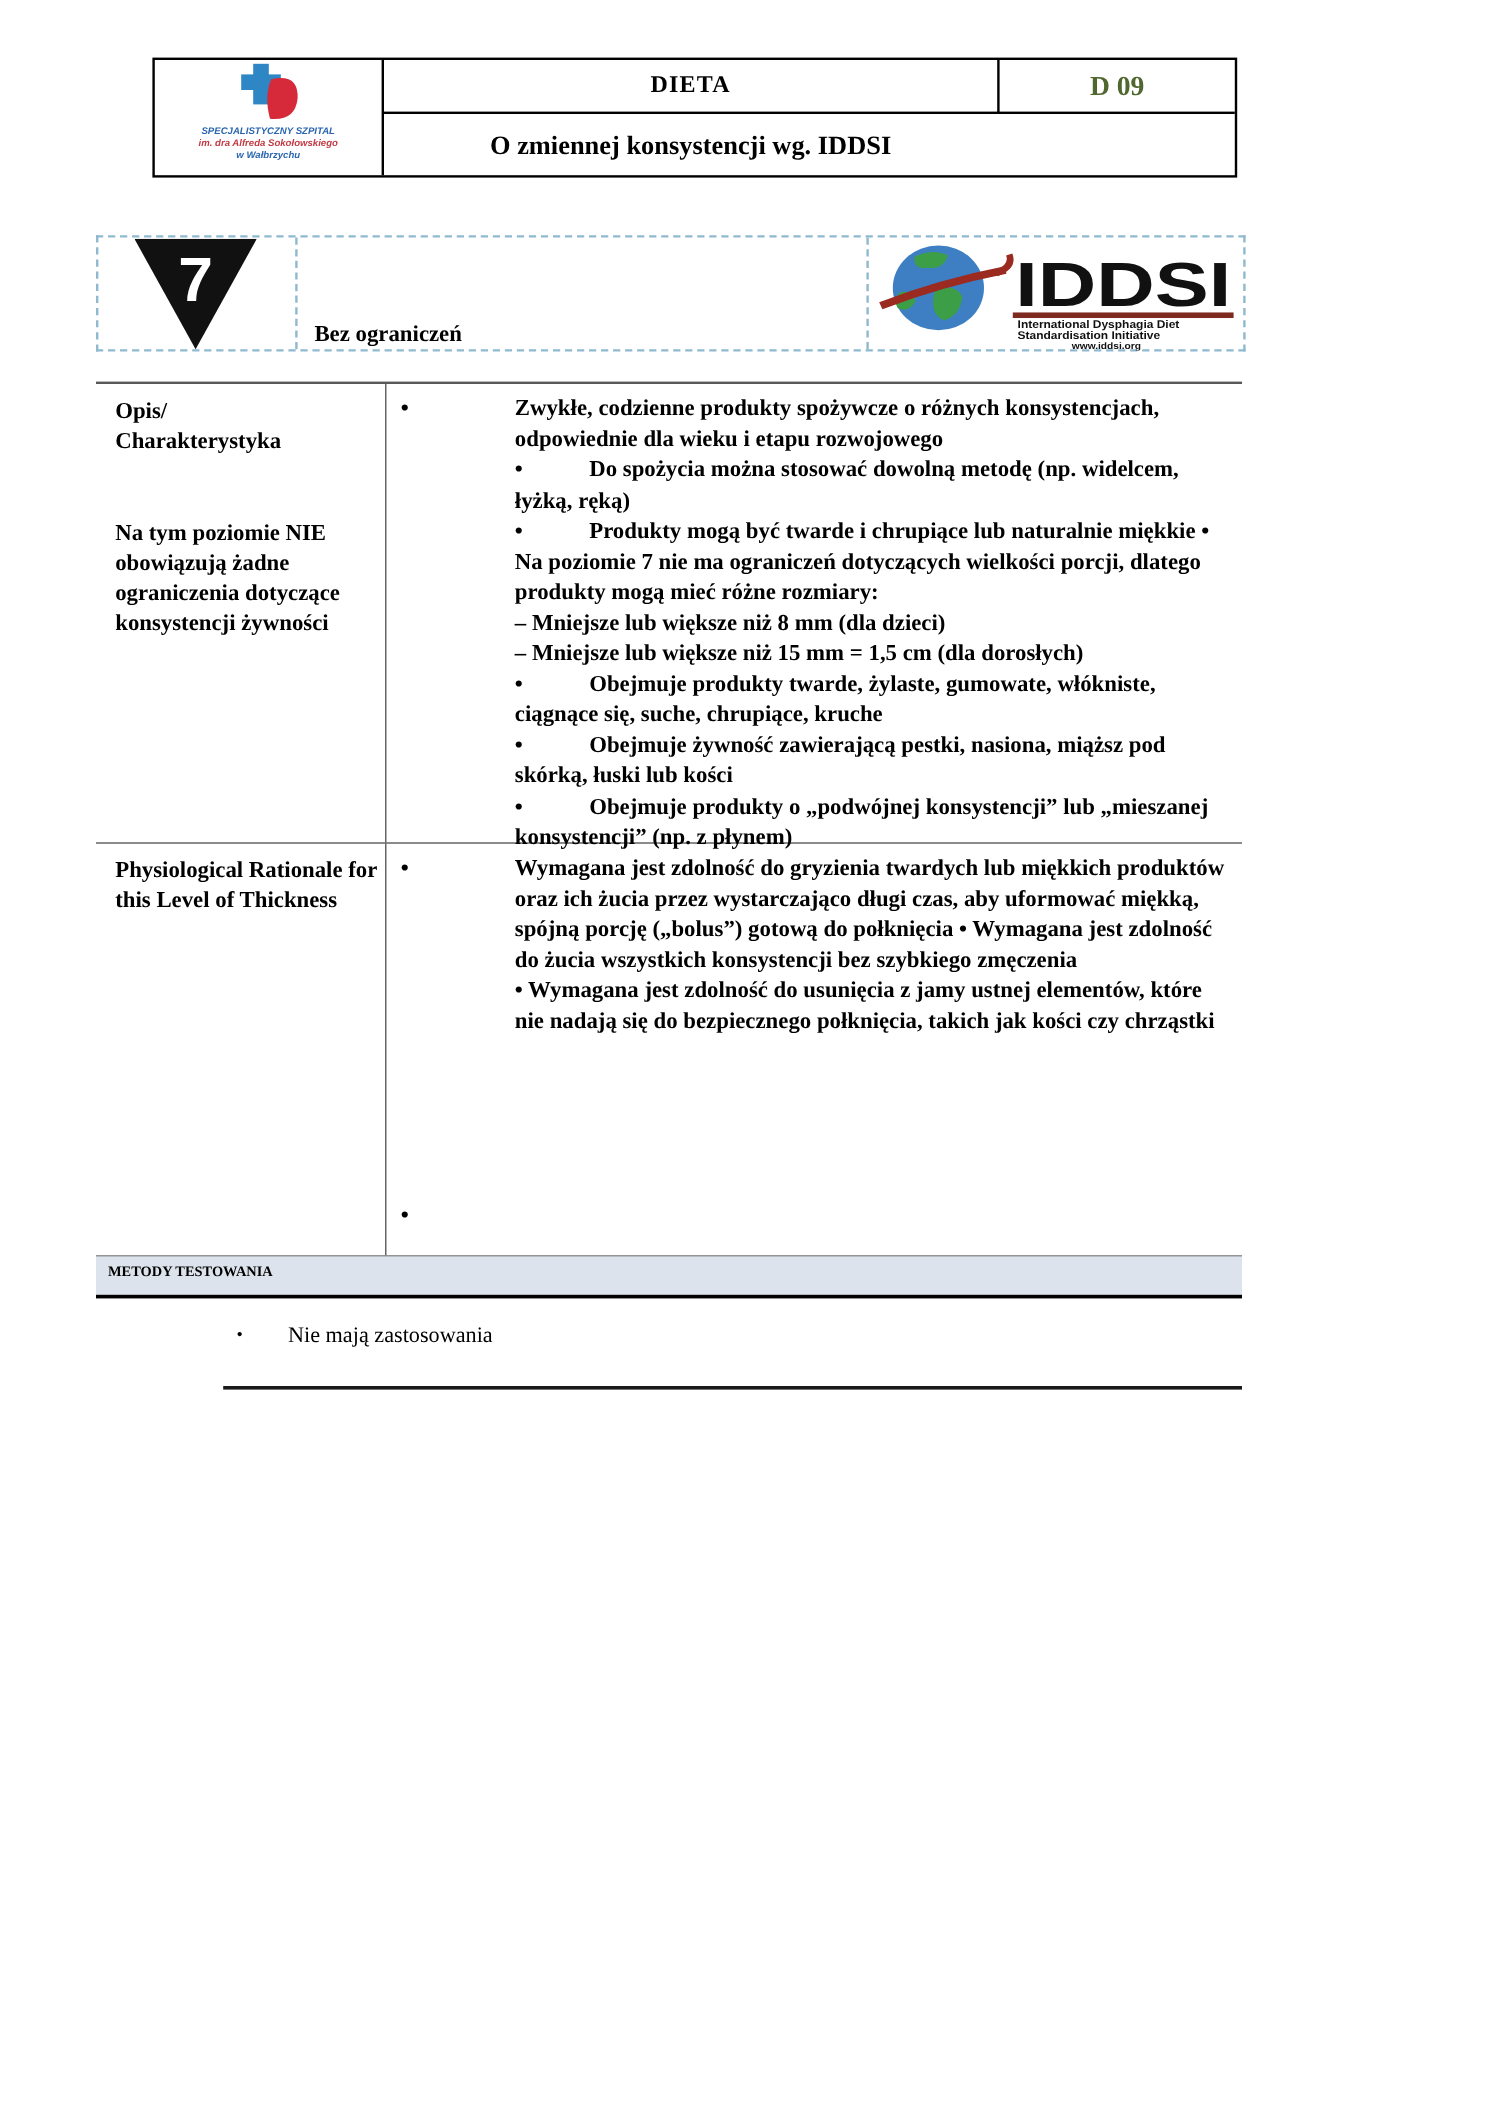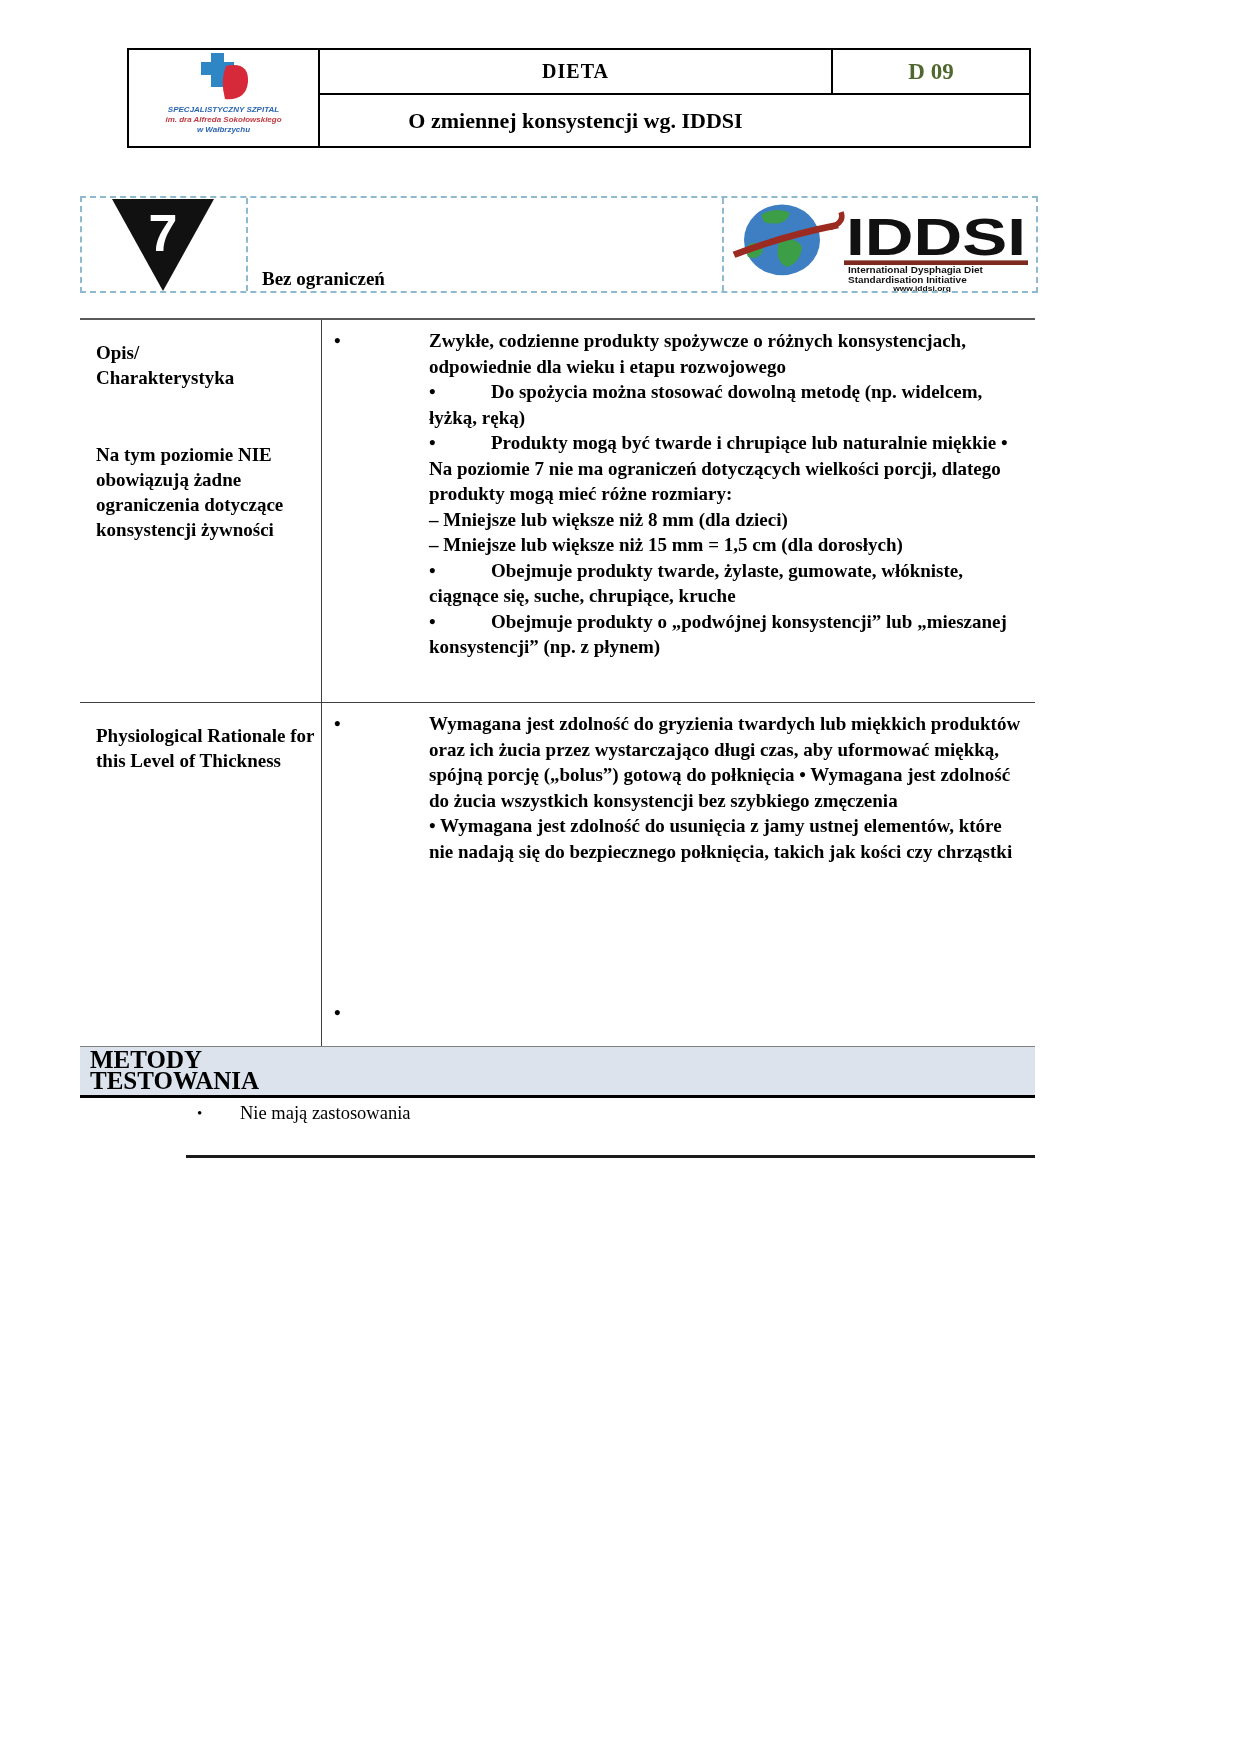--- a/index.html
+++ b/index.html
@@ -46,37 +46,37 @@
   .triangle-wrap { position:absolute; left:30px; top:1px; }
   .banner-label { position:absolute; left:14px; bottom:1px; font-weight:bold; font-size:19px; }
   .iddsi-wrap { position:absolute; left:8px; top:1px; }
 
   
   .main-table { position:absolute; left:80px; top:318px; width:955px; border-top:2px solid #595959; }
   .trow { display:flex; }
   .trow1 { height:383px; border-bottom:1px solid #3F3F3F; }
   .trow2 { height:343px; }
   .tcell-l { width:242px; border-right:1px solid #3F3F3F;
-    padding:20px 4px 0 16px; font-weight:bold; font-size:19px; line-height:25px; }
+    padding:10px 4px 0 16px; font-weight:bold; font-size:19px; line-height:25px; }
   .tcell-r { flex:1; padding:8px 8px 0 12px; position:relative;
     display:flex; align-items:flex-start;
     font-weight:bold; font-size:19px; line-height:25.5px; }
   .outer-marker { flex:0 0 95px; }
   .outer-marker2 { position:absolute; left:12px; top:297px; }
   .para-block { flex:1; max-width:605px; }
   .para { margin:0; }
   .pmark { display:inline-block; width:62px; }
   .pmark:empty { display:none; }
   .label-narrow { width:165px; }
   .label-note { margin-top:52px; width:226px; }
   .label-row2 { width:226px; }
 
-  .metody-row { height:52px; background:#DCE3EC;
+  .metody-row { height:36px; background:#DCE3EC;
     border-top:1px solid #808080; border-bottom:3px solid #000;
-    padding:2px 0 0 10px; font-weight:bold; font-size:25px; line-height:21px; }
+    padding:2px 0 0 10px; font-weight:bold; font-size:12px; line-height:21px; }
   .metody-label { width:175px; }
 
   .footer-note { position:absolute; left:197px; top:1103px; font-size:18.5px; display:flex; }
   .footer-marker { width:43px; font-size:15px; padding-top:2px; }
   .footer-line { position:absolute; left:186px; top:1155px; width:849px; height:3px; background:#1a1a1a; }
 </style>
 </head>
 <body>
 
 <div class="page">
@@ -133,20 +133,21 @@
       </div>
       <div class="tcell-r">
         <span class="outer-marker">•</span>
         <div class="para-block">
           <p class="para"><span>Zwykłe, codzienne produkty spożywcze o różnych konsystencjach, odpowiednie dla wieku i etapu rozwojowego</span></p>
           <p class="para"><span class="pmark">•</span><span>Do spożycia można stosować dowolną metodę (np. widelcem, łyżką, ręką)</span></p>
           <p class="para"><span class="pmark">•</span><span>Produkty mogą być twarde i chrupiące lub naturalnie miękkie • Na poziomie 7 nie ma ograniczeń dotyczących wielkości porcji, dlatego produkty mogą mieć różne rozmiary:</span></p>
           <p class="para"><span>– Mniejsze lub większe niż 8 mm (dla dzieci)</span></p>
           <p class="para"><span>– Mniejsze lub większe niż 15 mm = 1,5 cm (dla dorosłych)</span></p>
           <p class="para"><span class="pmark">•</span><span>Obejmuje produkty twarde, żylaste, gumowate, włókniste, ciągnące się, suche, chrupiące, kruche</span></p>
+          <p class="para"><span class="pmark">•</span><span>Obejmuje żywność zawierającą pestki, nasiona, miąższ pod skórką, łuski lub kości</span></p>
           <p class="para"><span class="pmark">•</span><span>Obejmuje produkty o „podwójnej konsystencji” lub „mieszanej konsystencji” (np. z płynem)</span></p>
         </div>
       </div>
     </div>
 
     <div class="trow trow2">
       <div class="tcell-l">
         <div class="label-row2">Physiological Rationale for this Level of Thickness</div>
       </div>
       <div class="tcell-r">

